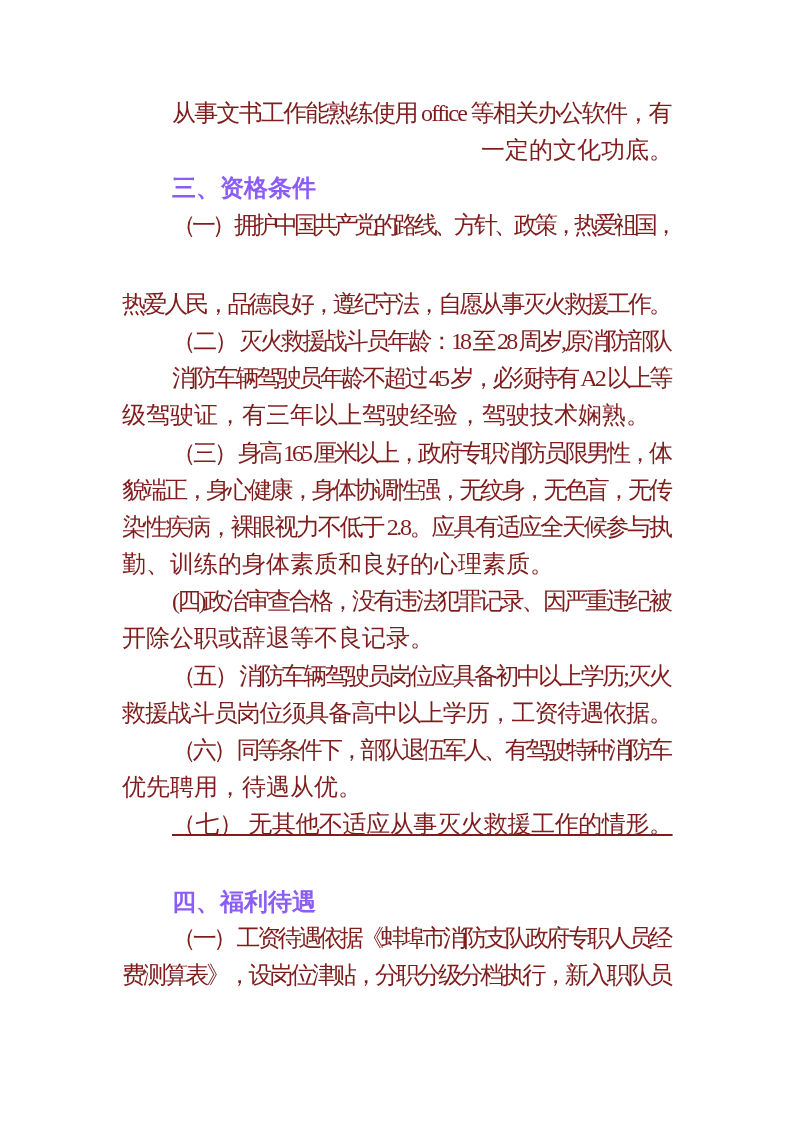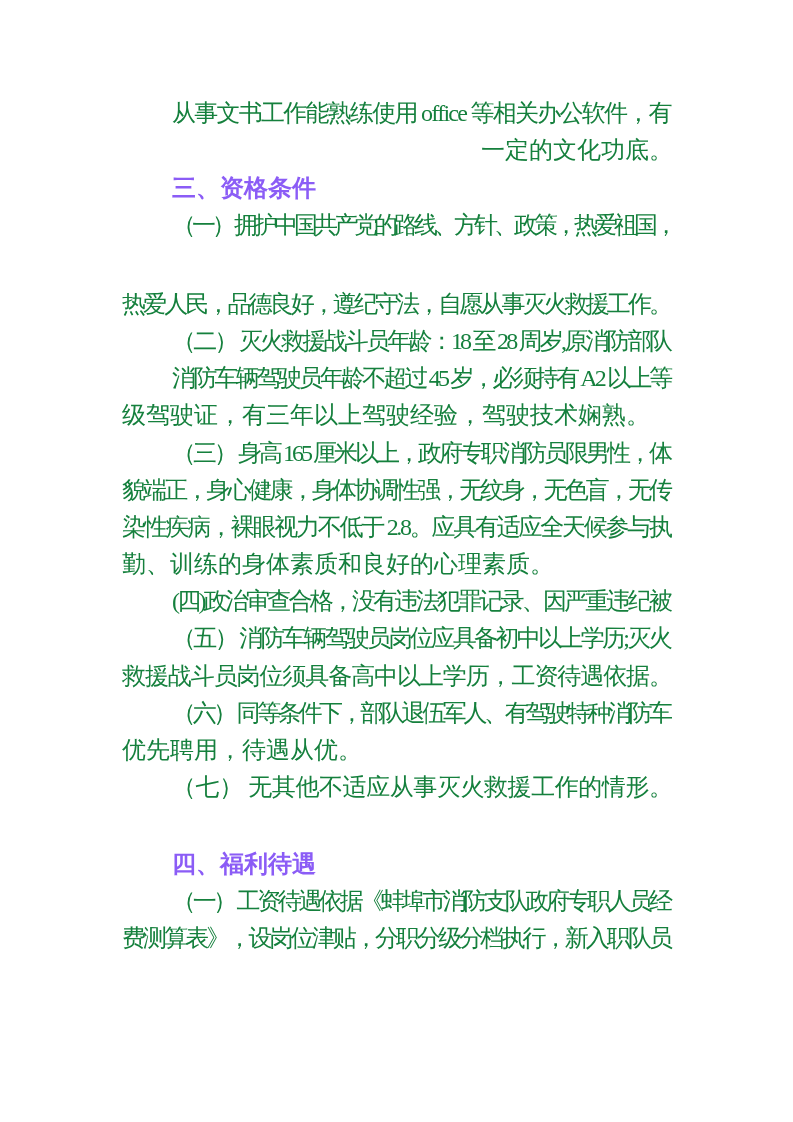--- a/index.html
+++ b/index.html
@@ -18,21 +18,21 @@
   .textblock {
     position: absolute;
     left: 122px;
     top: 95px;
     width: 551px;
   }
   .line {
     height: 37.2px;
     line-height: 37.2px;
     font-size: 24px;
-    color: #15803d;
+    color: #7f1d1d;
     white-space: nowrap;
     overflow: visible;
     text-align: left;
   }
   .indent {
     text-indent: 50px;
   }
   .heading {
     font-family: "Liberation Sans", "DejaVu Sans", sans-serif;
     font-weight: 700;
@@ -50,22 +50,23 @@
     <div class="line indent fill" style="letter-spacing: -4px;">（一） 拥护中国共产党的路线、方针、政策，热爱祖国，</div>
     <div class="line fill" style="letter-spacing: -2.92px; margin-top: 42px;">热爱人民，品德良好，遵纪守法，自愿从事灭火救援工作。</div>
     <div class="line indent fill" style="letter-spacing: -2.7931px;">（二） 灭火救援战斗员年龄：18 至 28 周岁,原消防部队</div>
     <div class="line indent fill" style="letter-spacing: -2.85714px;">消防车辆驾驶员年龄不超过 45 岁，必须持有 A2 以上等</div>
     <div class="line" style="letter-spacing: 0px;">级驾驶证，有三年以上驾驶经验，驾驶技术娴熟。</div>
     <div class="line indent fill" style="letter-spacing: -3px;">（三） 身高 165 厘米以上，政府专职消防员限男性，体</div>
     <div class="line fill" style="letter-spacing: -2.92px;">貌端正，身心健康，身体协调性强，无纹身，无色盲，无传</div>
     <div class="line fill" style="letter-spacing: -2.25926px;">染性疾病，裸眼视力不低于 2.8。应具有适应全天候参与执</div>
     <div class="line" style="letter-spacing: 0px;">勤、训练的身体素质和良好的心理素质。</div>
     <div class="line indent fill" style="letter-spacing: -2.79167px;">(四)政治审查合格，没有违法犯罪记录、因严重违纪被</div>
+    <div class="line" style="letter-spacing: 0px;">开除公职或辞退等不良记录。</div>
     <div class="line indent fill" style="letter-spacing: -2.66667px;">（五） 消防车辆驾驶员岗位应具备初中以上学历;灭火</div>
     <div class="line" style="letter-spacing: -1.08696px;">救援战斗员岗位须具备高中以上学历，工资待遇依据。</div>
     <div class="line indent fill" style="letter-spacing: -3.375px;">（六） 同等条件下，部队退伍军人、有驾驶特种消防车</div>
     <div class="line" style="letter-spacing: 0px;">优先聘用，待遇从优。</div>
-    <div class="line indent" style="letter-spacing: -0.428571px;">（七） 无其他不适应从事灭火救援工作的情形。</div>
+    <div class="line indent" style="letter-spacing: -0.428571px; text-decoration: underline;">（七） 无其他不适应从事灭火救援工作的情形。</div>
     <div class="line indent heading" style="letter-spacing: 0px; margin-top: 39px;">四、福利待遇</div>
     <div class="line indent fill" style="letter-spacing: -3.375px;">（一） 工资待遇依据《蚌埠市消防支队政府专职人员经</div>
     <div class="line fill" style="letter-spacing: -2.92px;">费测算表》，设岗位津贴，分职分级分档执行，新入职队员</div>
   </div>
 </div>
 
 </body></html>

